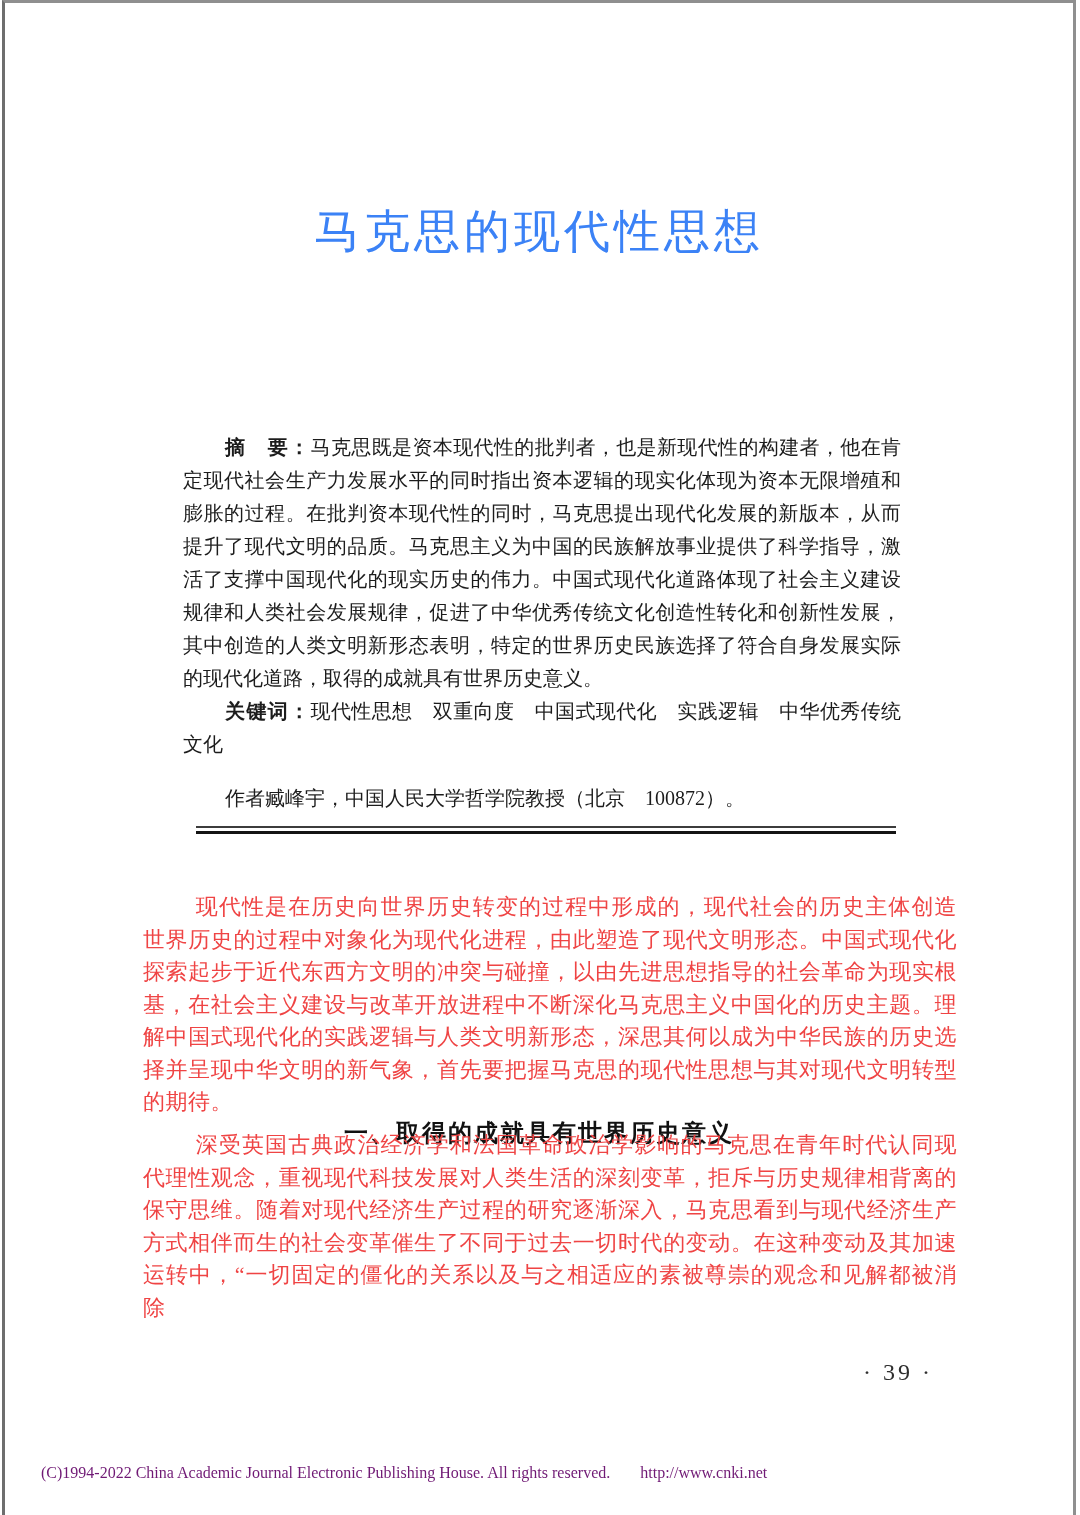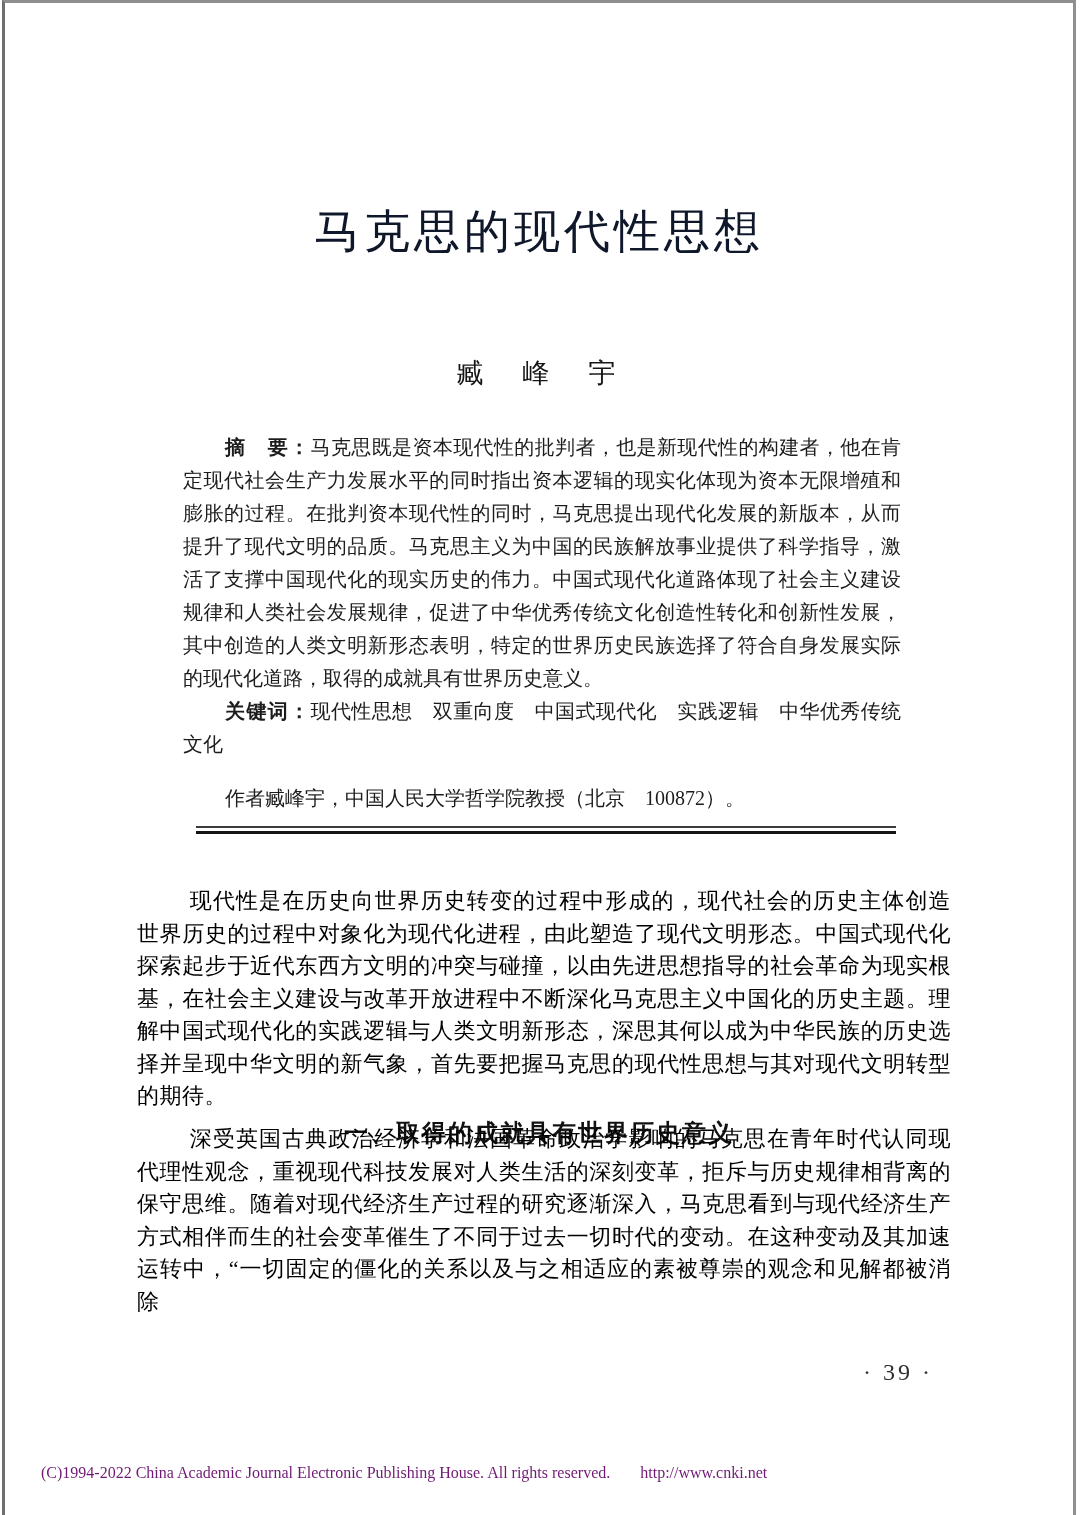--- a/index.html
+++ b/index.html
@@ -24,21 +24,21 @@
   }
   .title {
     position: absolute;
     top: 197px;
     left: 0;
     right: 0;
     text-align: center;
     font-size: 46px;
     line-height: 63px;
     letter-spacing: 4px;
-    color: #0f172a;
+    color: #3b82f6;
     font-weight: 400;
   }
   .author {
     position: absolute;
     top: 352px;
     left: 0;
     right: 0;
     text-align: center;
     font-size: 27px;
     letter-spacing: 6px;
@@ -80,27 +80,27 @@
     top: 823px;
     width: 700px;
     height: 3px;
     border-top: 2px solid #3c3c3c;
     border-bottom: 3px solid #141414;
   }
   .bodytext p {
     position: absolute;
     left: 128px;
     width: 814px;
-    margin: 4px;
+    margin: 10px;
     text-indent: 2.4em;
     font-size: 22px;
     line-height: 32.5px;
     letter-spacing: 0.5px;
     text-align: justify;
-    color: #000000;
+    color: #ef4444;
   }
   .para1 { top: 878px; }
   .para2 { top: 1116px; }
   .section-heading {
     position: absolute;
     left: 0;
     right: 0;
     top: 1113px;
     margin: 0;
     text-align: center;
@@ -131,21 +131,20 @@
 </style>
 </head>
 <body>
 
 <div class="sheet">
 
   <div class="title">
     <div>马克思的现代性思想</div>
   </div>
 
-  <div class="author">臧　峰　宇</div>
 
   <div class="front">
     <p><span class="lab">摘　要：</span><span>马克思既是资本现代性的批判者，也是新现代性的构建者，他在肯定现代社会生产力发展水平的同时指出资本逻辑的现实化体现为资本无限增殖和膨胀的过程。在批判资本现代性的同时，马克思提出现代化发展的新版本，从而提升了现代文明的品质。马克思主义为中国的民族解放事业提供了科学指导，激活了支撑中国现代化的现实历史的伟力。中国式现代化道路体现了社会主义建设规律和人类社会发展规律，促进了中华优秀传统文化创造性转化和创新性发展，其中创造的人类文明新形态表明，特定的世界历史民族选择了符合自身发展实际的现代化道路，取得的成就具有世界历史意义。</span></p>
     <p><span class="lab">关键词：</span><span>现代性思想　双重向度　中国式现代化　实践逻辑　中华优秀传统文化</span></p>
   </div>
 
   <p class="note">作者臧峰宇，中国人民大学哲学院教授（北京　100872）。</p>
 
   <div class="rule"></div>
 

